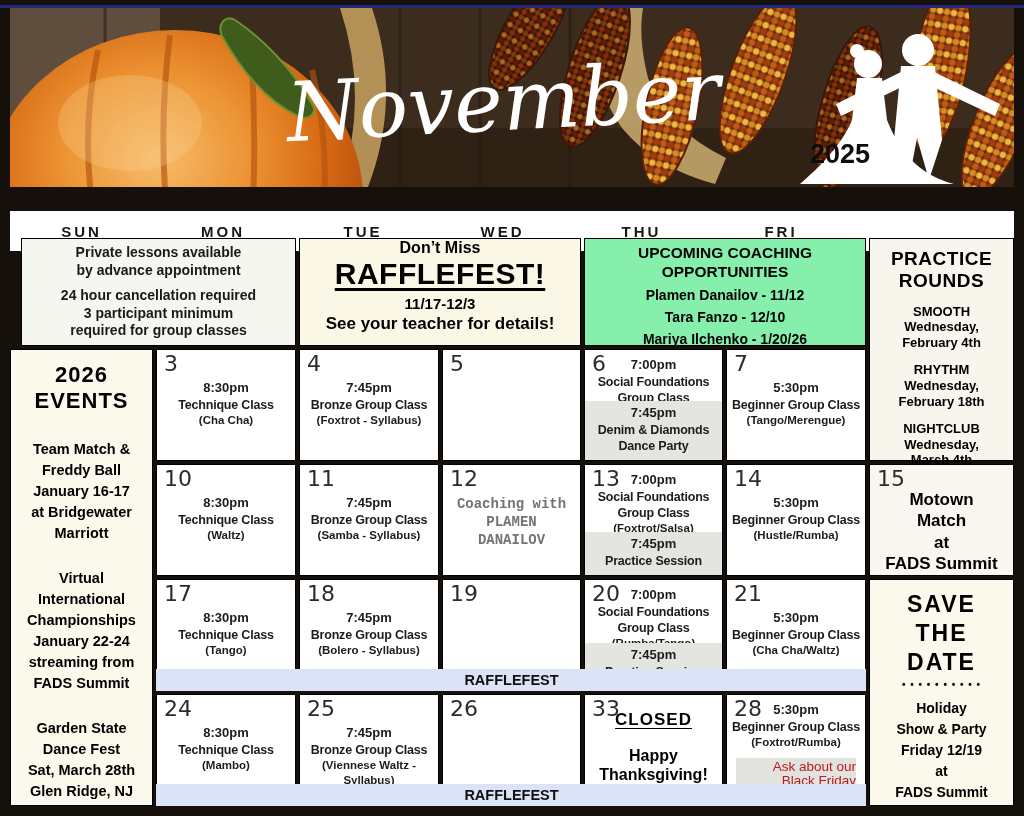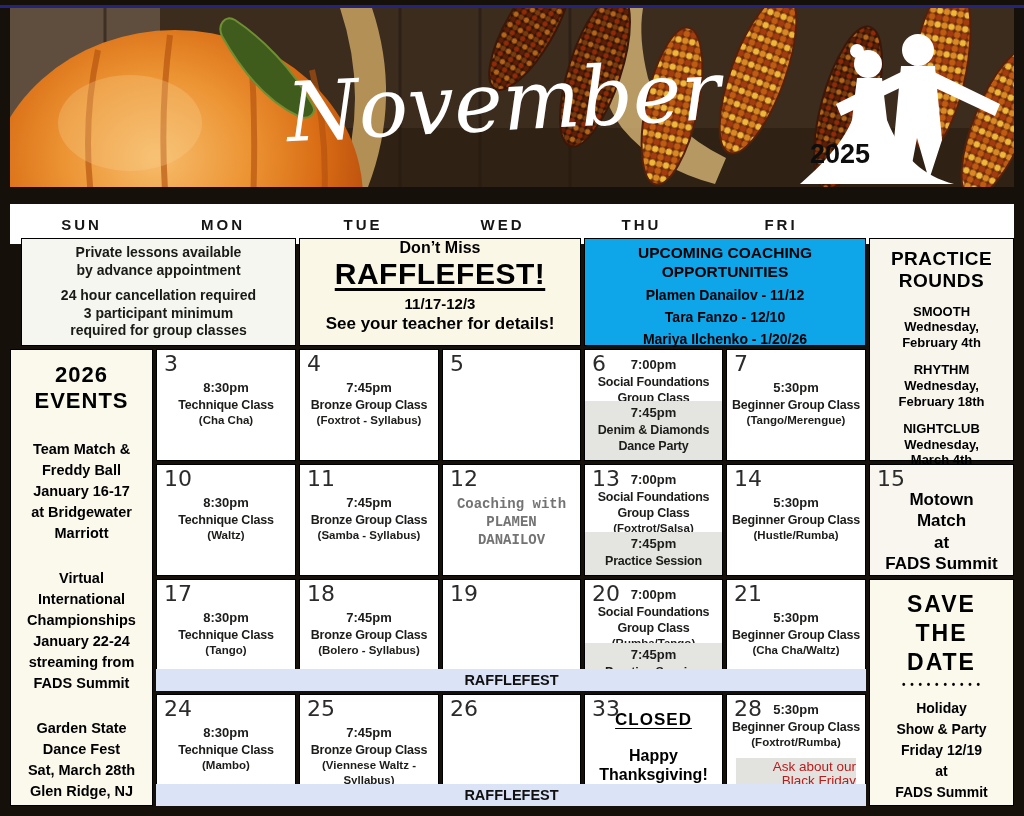--- a/index.html
+++ b/index.html
@@ -3,21 +3,21 @@
 <meta charset="utf-8">
 <style>
   html,body{margin:0;padding:0;background:#15100a;}
   .page{position:relative;width:1024px;height:816px;background:#15100a;overflow:hidden;
         font-family:"Liberation Sans",sans-serif;}
   .navy-line{position:absolute;top:5px;left:0;width:100%;height:3px;background:#232380;}
   .banner{position:absolute;left:10px;top:8px;width:1004px;height:179px;}
   .pre{white-space:pre-line;}
 
   
-  .dayhead{position:absolute;left:10px;top:204px;width:1004px;height:40px;background:#ffffff;
+  .dayhead{position:absolute;left:10px;top:211px;width:1004px;height:40px;background:#ffffff;
            display:grid;grid-template-columns:143px 140px 140px 139px 139px 140px 145px;align-items:center;}
   .dh{text-align:center;font-weight:bold;font-size:15px;letter-spacing:3px;color:#161616;}
 
   
   .grid{position:absolute;left:10px;top:238px;width:1004px;height:568px;display:grid;
         grid-template-columns:143px 140px 140px 139px 139px 140px 145px;
         grid-template-rows:108px 112px 112px 112px 112px;gap:3px;}
   .cell{background:#ffffff;border:1px solid #000;position:relative;z-index:0;overflow:visible;}
   .box{border:1px solid #000;position:relative;box-sizing:border-box;}
   .dnum{position:absolute;top:2px;left:7px;font-size:22px;color:#2b2b2b;line-height:1.1;
@@ -46,21 +46,21 @@
   
   .private{background:#f6f6f1;display:flex;flex-direction:column;justify-content:center;
            text-align:center;padding:4px;margin-left:11px;}
   .private p{margin:4px 0;font-weight:bold;font-size:14px;line-height:1.25;color:#191917;}
   .raffle{background:#fbf7e6;text-align:center;}
   .r-intro{font-weight:bold;font-size:16px;}
   .r-title{font-weight:bold;font-size:30px;letter-spacing:.5px;line-height:1.15;
            text-decoration:underline;text-underline-offset:4px;text-decoration-thickness:3px;}
   .r-dates{font-weight:bold;font-size:15px;margin-top:3px;}
   .r-details{font-weight:bold;font-size:17px;margin-top:2px;}
-  .coach{background:#0ea5e9;text-align:center;padding-top:5px;}
+  .coach{background:#86efac;text-align:center;padding-top:5px;}
   .c-title{font-weight:bold;font-size:15.5px;line-height:1.2;}
   .c-item{font-weight:bold;font-size:14px;margin-top:6px;}
   .practice{background:#f8f5ec;text-align:center;padding-top:9px;}
   .p-title{font-weight:bold;font-size:19px;line-height:1.15;letter-spacing:.5px;}
   .p-item{font-weight:bold;font-size:13px;line-height:1.2;margin-top:12px;}
   .events{background:#fbf8ec;text-align:center;padding-top:12px;}
   .e-title{font-weight:bold;font-size:22px;line-height:1.2;letter-spacing:1px;}
   .e-item{font-weight:bold;font-size:14.5px;line-height:1.45;margin-top:24px;}
   .motown{background:#f8f6ef;text-align:center;}
   .m-text{font-weight:bold;font-size:17px;line-height:1.25;margin-top:24px;}

